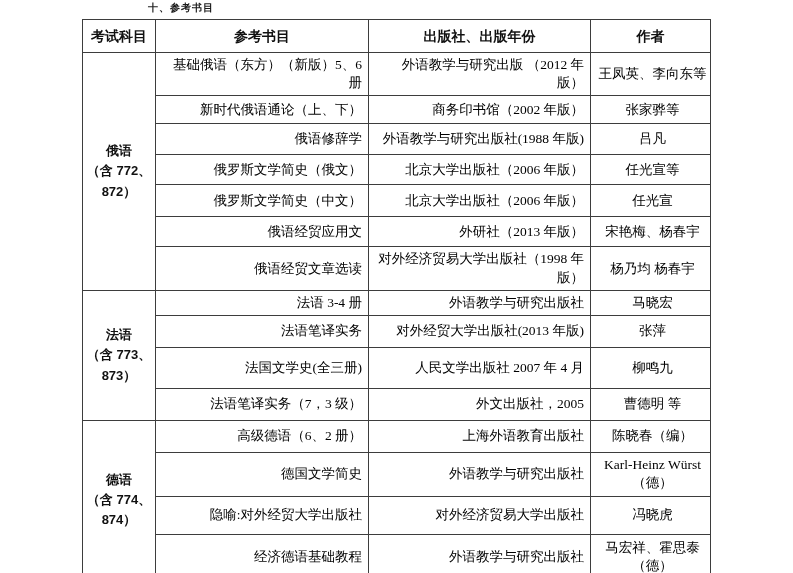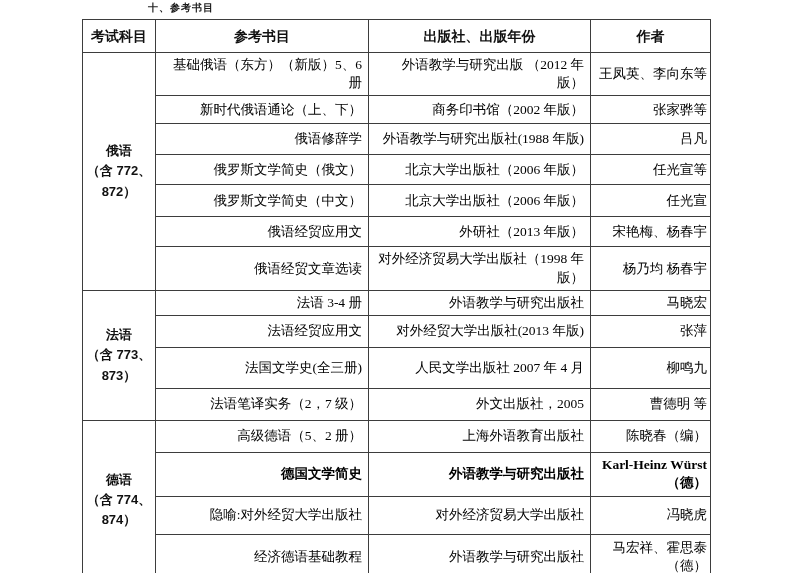--- a/index.html
+++ b/index.html
@@ -64,32 +64,32 @@
     padding: 2px;
     color: #111111;
   }
   .ref-table td.book,
   .ref-table td.publisher {
     text-align: right;
     padding-left: 8px;
     padding-right: 6px;
   }
   .ref-table td.author {
-    text-align: right;
+    text-align: center;
     padding-left: 7px;
     padding-right: 3px;
   }
   tr.h25 { height: 25px; }
   tr.h28 { height: 28px; padding-left: 28px; }
   tr.h30 { height: 30px; }
   tr.h31 { height: 31px; }
   tr.h32 { height: 32px; }
   tr.h38 { height: 38px; }
   tr.h41 { height: 41px; }
-  tr.h42 { height: 42px; font-weight: bold; }
+  tr.h42 { height: 42px; }
   tr.h43 { height: 43px; }
   tr.h46 { height: 46px; }
 </style>
 </head>
 <body>
 
 <div class="doc-title">十、参考书目</div>
 
 <table class="ref-table">
   <colgroup>
@@ -149,40 +149,40 @@
 
     <tr class="h25">
       <td class="subject" rowspan="4">法语
 （含 773、
 873）</td>
       <td class="book">法语 3-4 册</td>
       <td class="publisher">外语教学与研究出版社</td>
       <td class="author">马晓宏</td>
     </tr>
     <tr class="h32">
-      <td class="book">法语经贸应用文</td>
+      <td class="book">法语笔译实务</td>
       <td class="publisher">对外经贸大学出版社(2013 年版)</td>
       <td class="author">张萍</td>
     </tr>
     <tr class="h41">
       <td class="book">法国文学史(全三册)</td>
       <td class="publisher">人民文学出版社 2007 年 4 月</td>
       <td class="author">柳鸣九</td>
     </tr>
     <tr class="h32">
-      <td class="book">法语笔译实务（2，7 级）</td>
+      <td class="book">法语笔译实务（7，3 级）</td>
       <td class="publisher">外文出版社，2005</td>
       <td class="author">曹德明 等</td>
     </tr>
 
     <tr class="h32">
       <td class="subject" rowspan="4">德语
 （含 774、
 874）</td>
-      <td class="book">高级德语（5、2 册）</td>
+      <td class="book">高级德语（6、2 册）</td>
       <td class="publisher">上海外语教育出版社</td>
       <td class="author">陈晓春（编）</td>
     </tr>
     <tr class="h42">
       <td class="book">德国文学简史</td>
       <td class="publisher">外语教学与研究出版社</td>
       <td class="author">Karl-Heinz Würst（德）</td>
     </tr>
     <tr class="h38">
       <td class="book">隐喻:对外经贸大学出版社</td>

